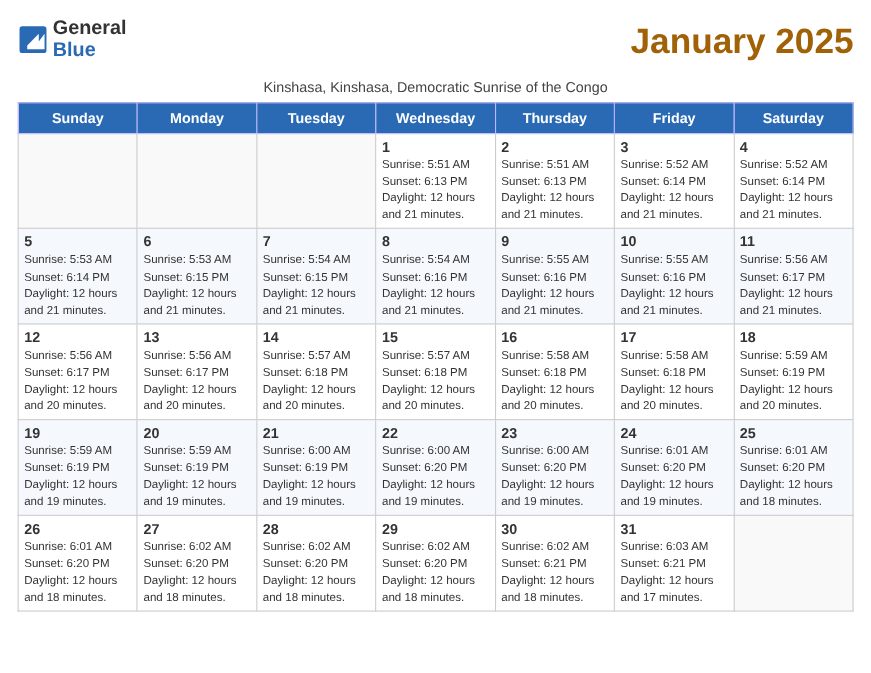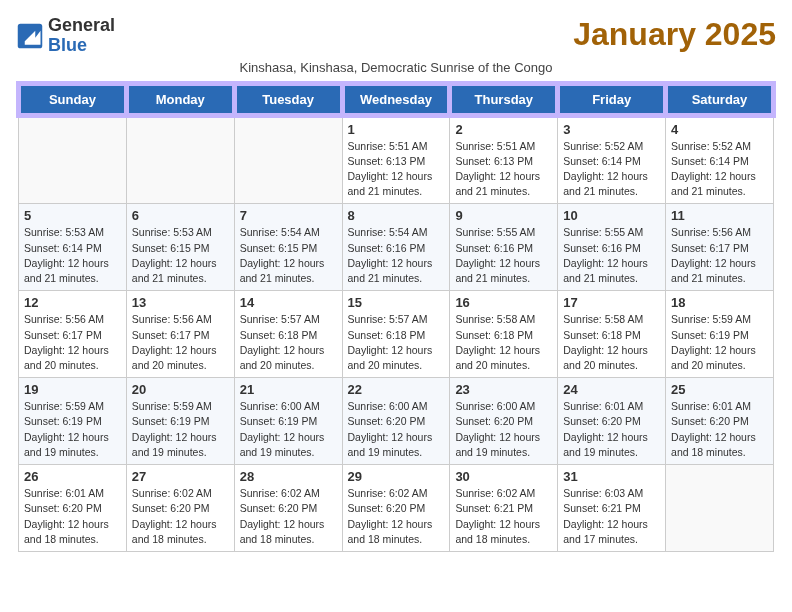--- a/index.html
+++ b/index.html
@@ -5,23 +5,23 @@
     * { box-sizing: border-box; margin: 0; padding: 0; }
     body {
       font-family: Arial, sans-serif;
       background: #fff;
       width: 792px;
       min-height: 612px;
       padding: 16px;
     }
     .header {
       display: flex;
-      align-items: flex-start;
+      align-items: flex-end;
       justify-content: space-between;
-      margin-bottom: 4px;
+      margin-bottom: 16px;
     }
     .logo {
       display: flex;
       align-items: center;
       gap: 4px;
     }
     .logo-text {
       font-size: 18px;
       font-weight: bold;
       line-height: 1.1;
@@ -51,21 +51,21 @@
       border-collapse: collapse;
       table-layout: fixed;
     }
     th {
       background-color: #2a6ab5;
       color: #fff;
       text-align: center;
       padding: 6px 4px;
       font-size: 13px;
       font-weight: bold;
-      border: 5px solid #c4b5fd;
+      border: 1px solid #c4b5fd;
     }
     td {
       vertical-align: top;
       border: 1px solid #ccc;
       padding: 4px 5px;
       font-size: 10.5px;
       color: #333;
       height: 85px;
       background: #fff;
     }

